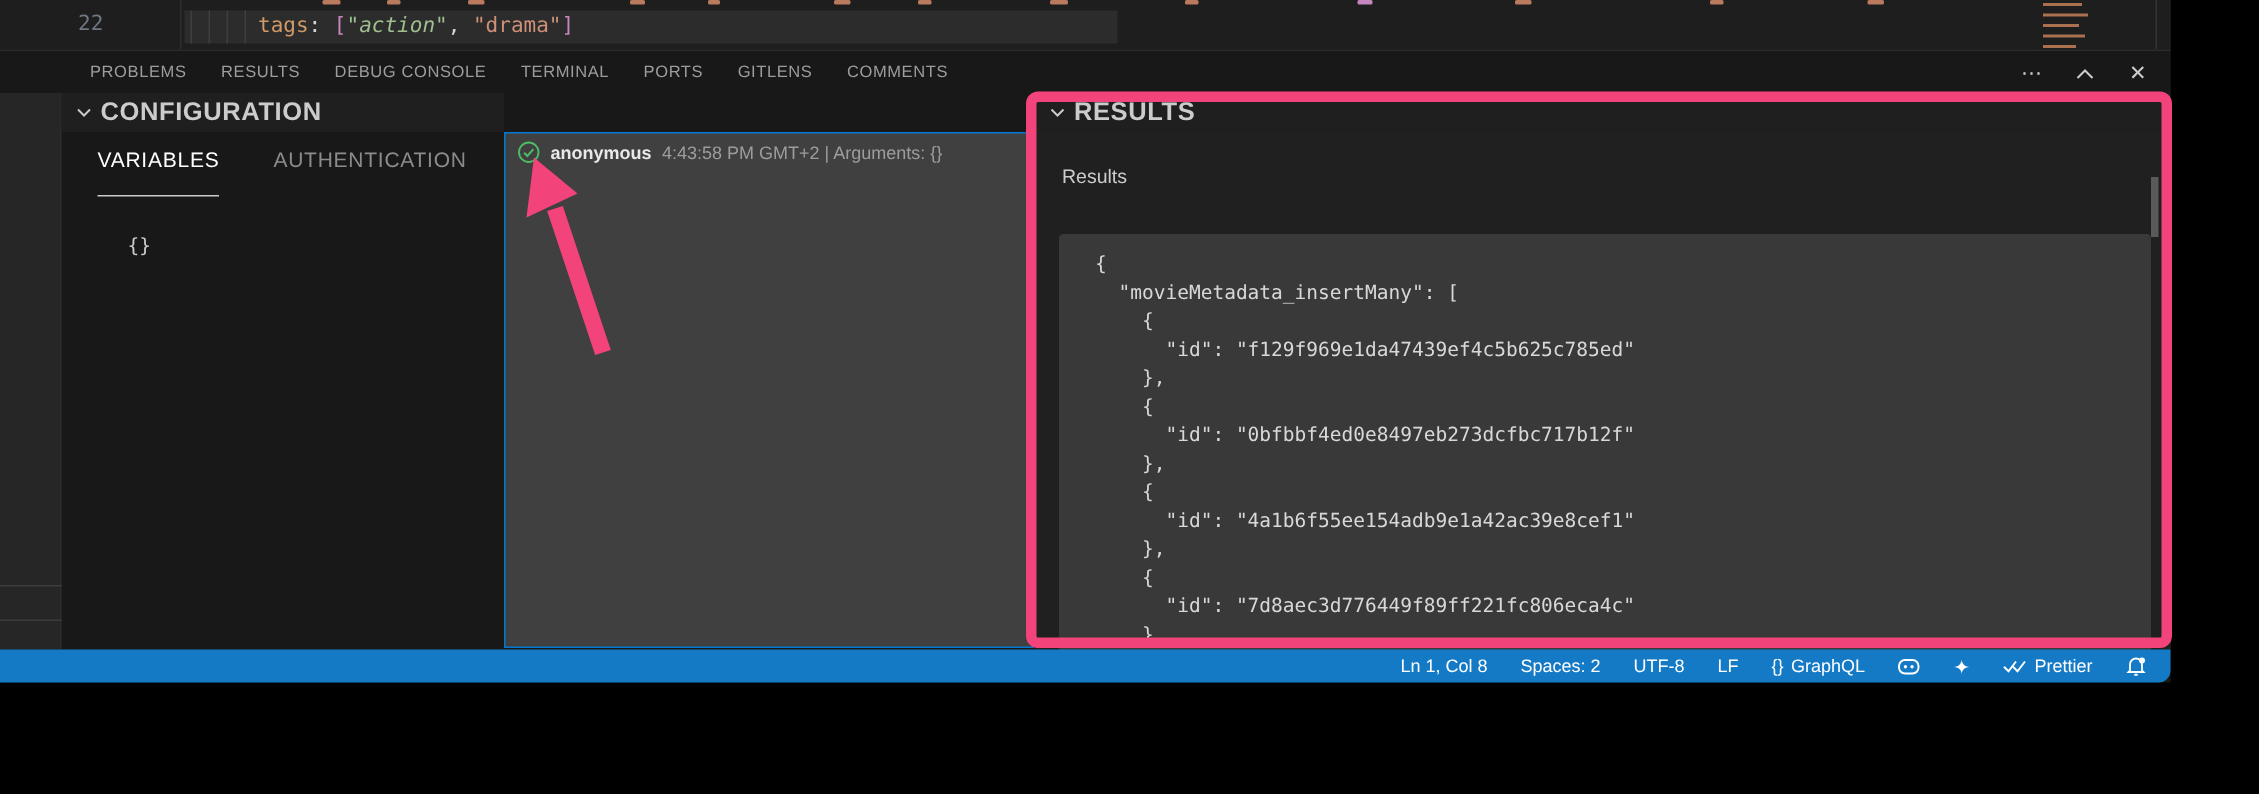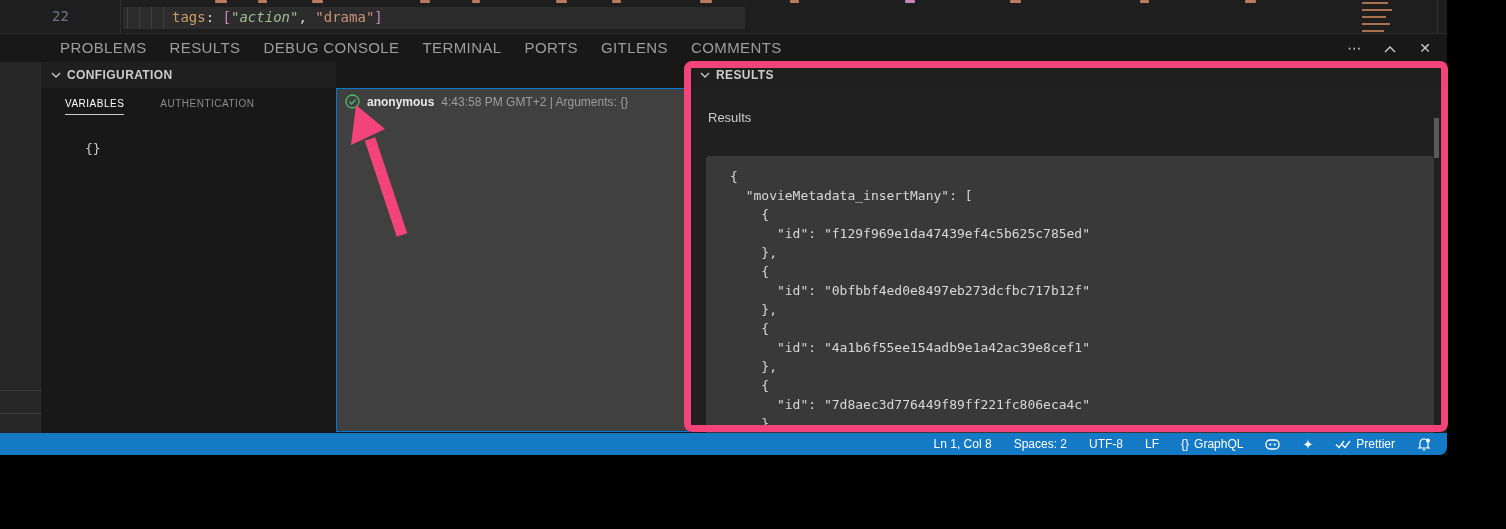--- a/index.html
+++ b/index.html
@@ -21,43 +21,43 @@
   .tok-punct { color: #d4d4d4; }
   .tok-enum { color: #9fbf8f; font-style: italic; }
   .tok-str { color: #ce9178; }
   .minimap { position: absolute; left: 1356px; top: 0; width: 91px; height: 33px; background: #1e1e1e; }
   .minimap i { position: absolute; left: 6px; height: 2px; background: #a9714f; display: block; }
   .minimap .mm-rule { position: absolute; left: 81px; top: 0; width: 1px; height: 33px; background: #333; }
 
   
   .tabbar { position: absolute; left: 0; top: 33px; width: 1447px; height: 29px; background: #181818;
     border-top: 1px solid #2b2b2b; display: flex; align-items: center; padding-left: 60px; }
-  .ptab { color: #9d9d9d; font-size: 15px; letter-spacing: .4px; margin-right: 23px; cursor: pointer;
+  .ptab { color: #9d9d9d; font-size: 11px; letter-spacing: .4px; margin-right: 23px; cursor: pointer;
     height: 28px; line-height: 28px; position: relative; white-space: nowrap; }
   .ptab.active { color: #ffffff; }
   .ptab.active::after { content: ""; position: absolute; left: 0; right: 0; bottom: 3px; height: 1px; background: #e7e7e7; }
   .tab-actions { position: absolute; right: 16px; top: 0; height: 29px; display: flex; align-items: center; gap: 23px; color: #cccccc; }
   .tab-actions span { font-size: 14px; cursor: pointer; line-height: 29px; }
 
   
   .panel-body { position: absolute; left: 0; top: 62px; width: 1447px; height: 371px; background: #181818; }
   .left-strip { position: absolute; left: 0; top: 0; width: 41px; height: 371px; background: #262626; border-right: 1px solid #2b2b2b; }
   .left-strip i { position: absolute; left: 0; width: 41px; height: 1px; background: #3d3d3d; display: block; }
 
   .section { position: absolute; top: 0; height: 371px; }
   .sec-config { left: 41px; width: 295px; }
   .sec-history { left: 336px; width: 354px; }
   .sec-results { left: 690px; width: 757px; }
   .sec-header { height: 26px; background: #1f1f1f; display: flex; align-items: center; padding-left: 10px;
-    color: #cccccc; font-size: 12px; font-weight: bold; letter-spacing: .4px; cursor: pointer; }
+    color: #cccccc; font-size: 17px; font-weight: bold; letter-spacing: .4px; cursor: pointer; }
   .sec-header svg { margin-right: 6px; }
 
   
   .config-tabs { display: flex; padding-left: 24px; margin-top: 10px; }
-  .ctab { font-size: 10px; letter-spacing: .5px; color: #8b8b8b; margin-right: 36px; padding-bottom: 5px; cursor: pointer; }
+  .ctab { font-size: 14px; letter-spacing: .5px; color: #8b8b8b; margin-right: 36px; padding-bottom: 16px; cursor: pointer; }
   .ctab.active { color: #ffffff; border-bottom: 1px solid #cccccc; }
   .config-value { margin: 26px 0 0 44px; color: #cccccc; font: 13px "DejaVu Sans Mono", monospace; }
 
   
   .history-content { position: absolute; left: 0; top: 26px; width: 353px; height: 344px;
     border: 1px solid #0078d4; background: #404040; }
   .history-item { display: flex; align-items: center; padding: 5px 8px; cursor: pointer; }
   .history-item svg { flex: none; margin-right: 7px; }
   .history-name { color: #e8e8e8; font-size: 12px; font-weight: bold; margin-right: 7px; }
   .history-meta { color: #9d9d9d; font-size: 12px; }

